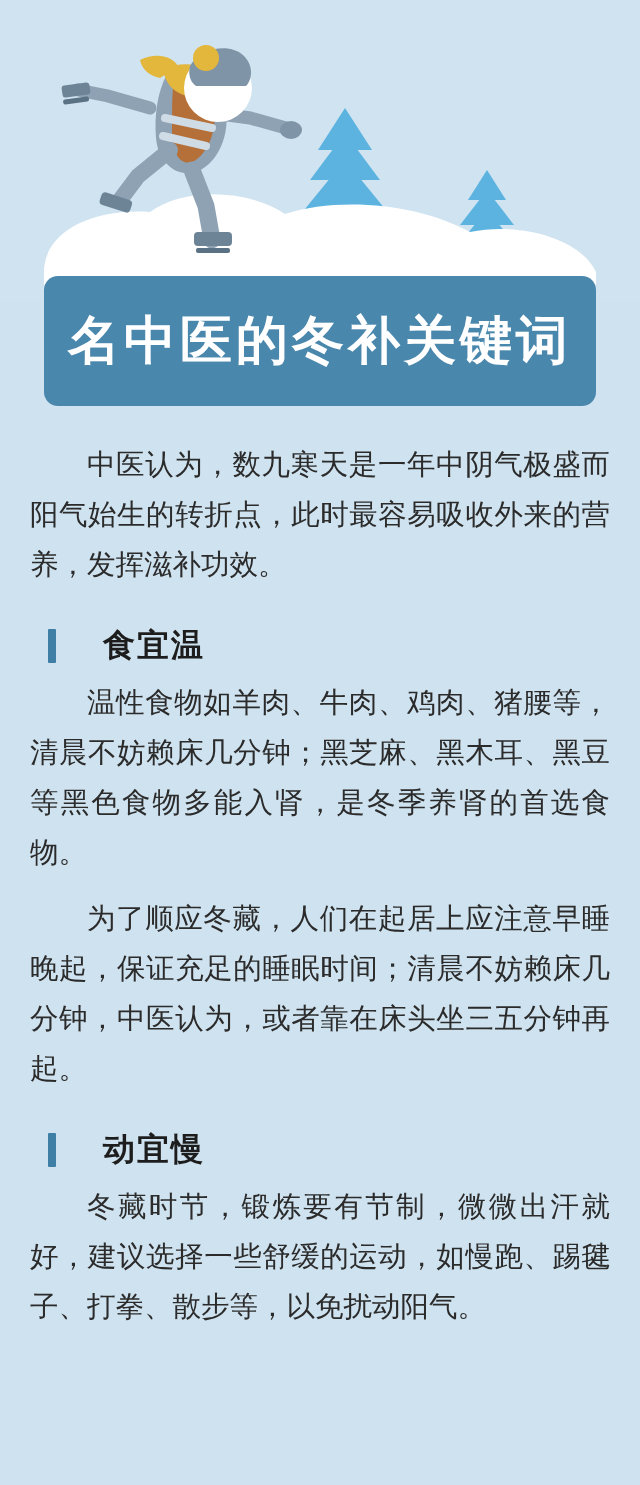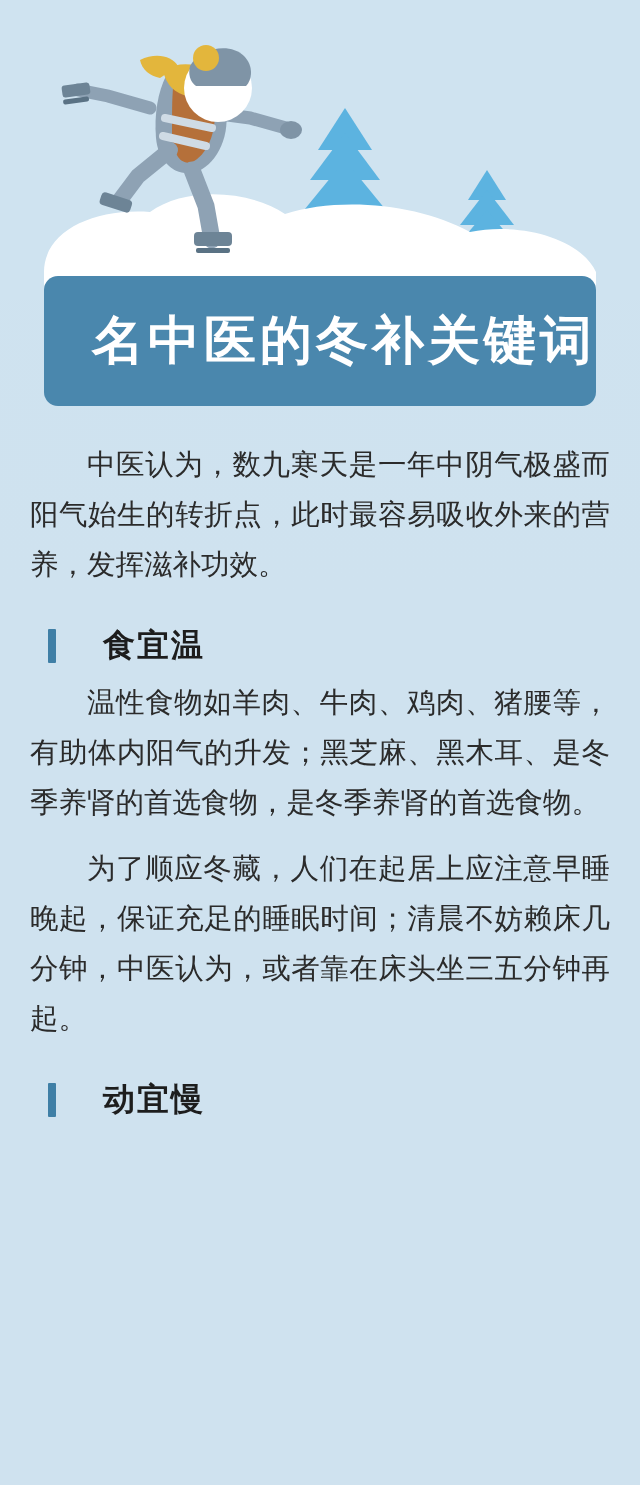--- a/index.html
+++ b/index.html
@@ -38,21 +38,21 @@
   .title-banner {
     position: absolute;
     left: 44px;
     top: 276px;
     width: 552px;
     height: 130px;
     background: #4a87ad;
     border-radius: 14px;
     display: flex;
     align-items: center;
-    justify-content: flex-end;
+    justify-content: center;
     box-sizing: border-box;
   }
   .title-banner .title-text {
     color: #ffffff;
     font-size: 52px;
     letter-spacing: 4px;
     font-weight: bold;
     font-family: "Liberation Serif", "DejaVu Serif", serif;
     white-space: nowrap;
   }
@@ -173,28 +173,29 @@
 
   <div class="content">
 
     <p class="para">中医认为，数九寒天是一年中阴气极盛而阳气始生的转折点，此时最容易吸收外来的营养，发挥滋补功效。</p>
 
     <div class="section">
       <div class="section-head">
         <span class="bar"></span>
         <span class="section-title">食宜温</span>
       </div>
-      <p class="para">温性食物如羊肉、牛肉、鸡肉、猪腰等，有助体内阳气的升发；黑芝麻、黑木耳、是冬季养肾的首选食物，是冬季养肾的首选食物。</p>
+      <p class="para">温性食物如羊肉、牛肉、鸡肉、猪腰等，清晨不妨赖床几分钟；黑芝麻、黑木耳、黑豆等黑色食物多能入肾，是冬季养肾的首选食物。</p>
     </div>
 
     <div class="section">
       <p class="para">为了顺应冬藏，人们在起居上应注意早睡晚起，保证充足的睡眠时间；清晨不妨赖床几分钟，中医认为，或者靠在床头坐三五分钟再起。</p>
     </div>
 
     <div class="section">
       <div class="section-head">
         <span class="bar"></span>
         <span class="section-title">动宜慢</span>
       </div>
+      <p class="para">冬藏时节，锻炼要有节制，微微出汗就好，建议选择一些舒缓的运动，如慢跑、踢毽子、打拳、散步等，以免扰动阳气。</p>
     </div>
 
   </div>
 </div>
 
 </body></html>

